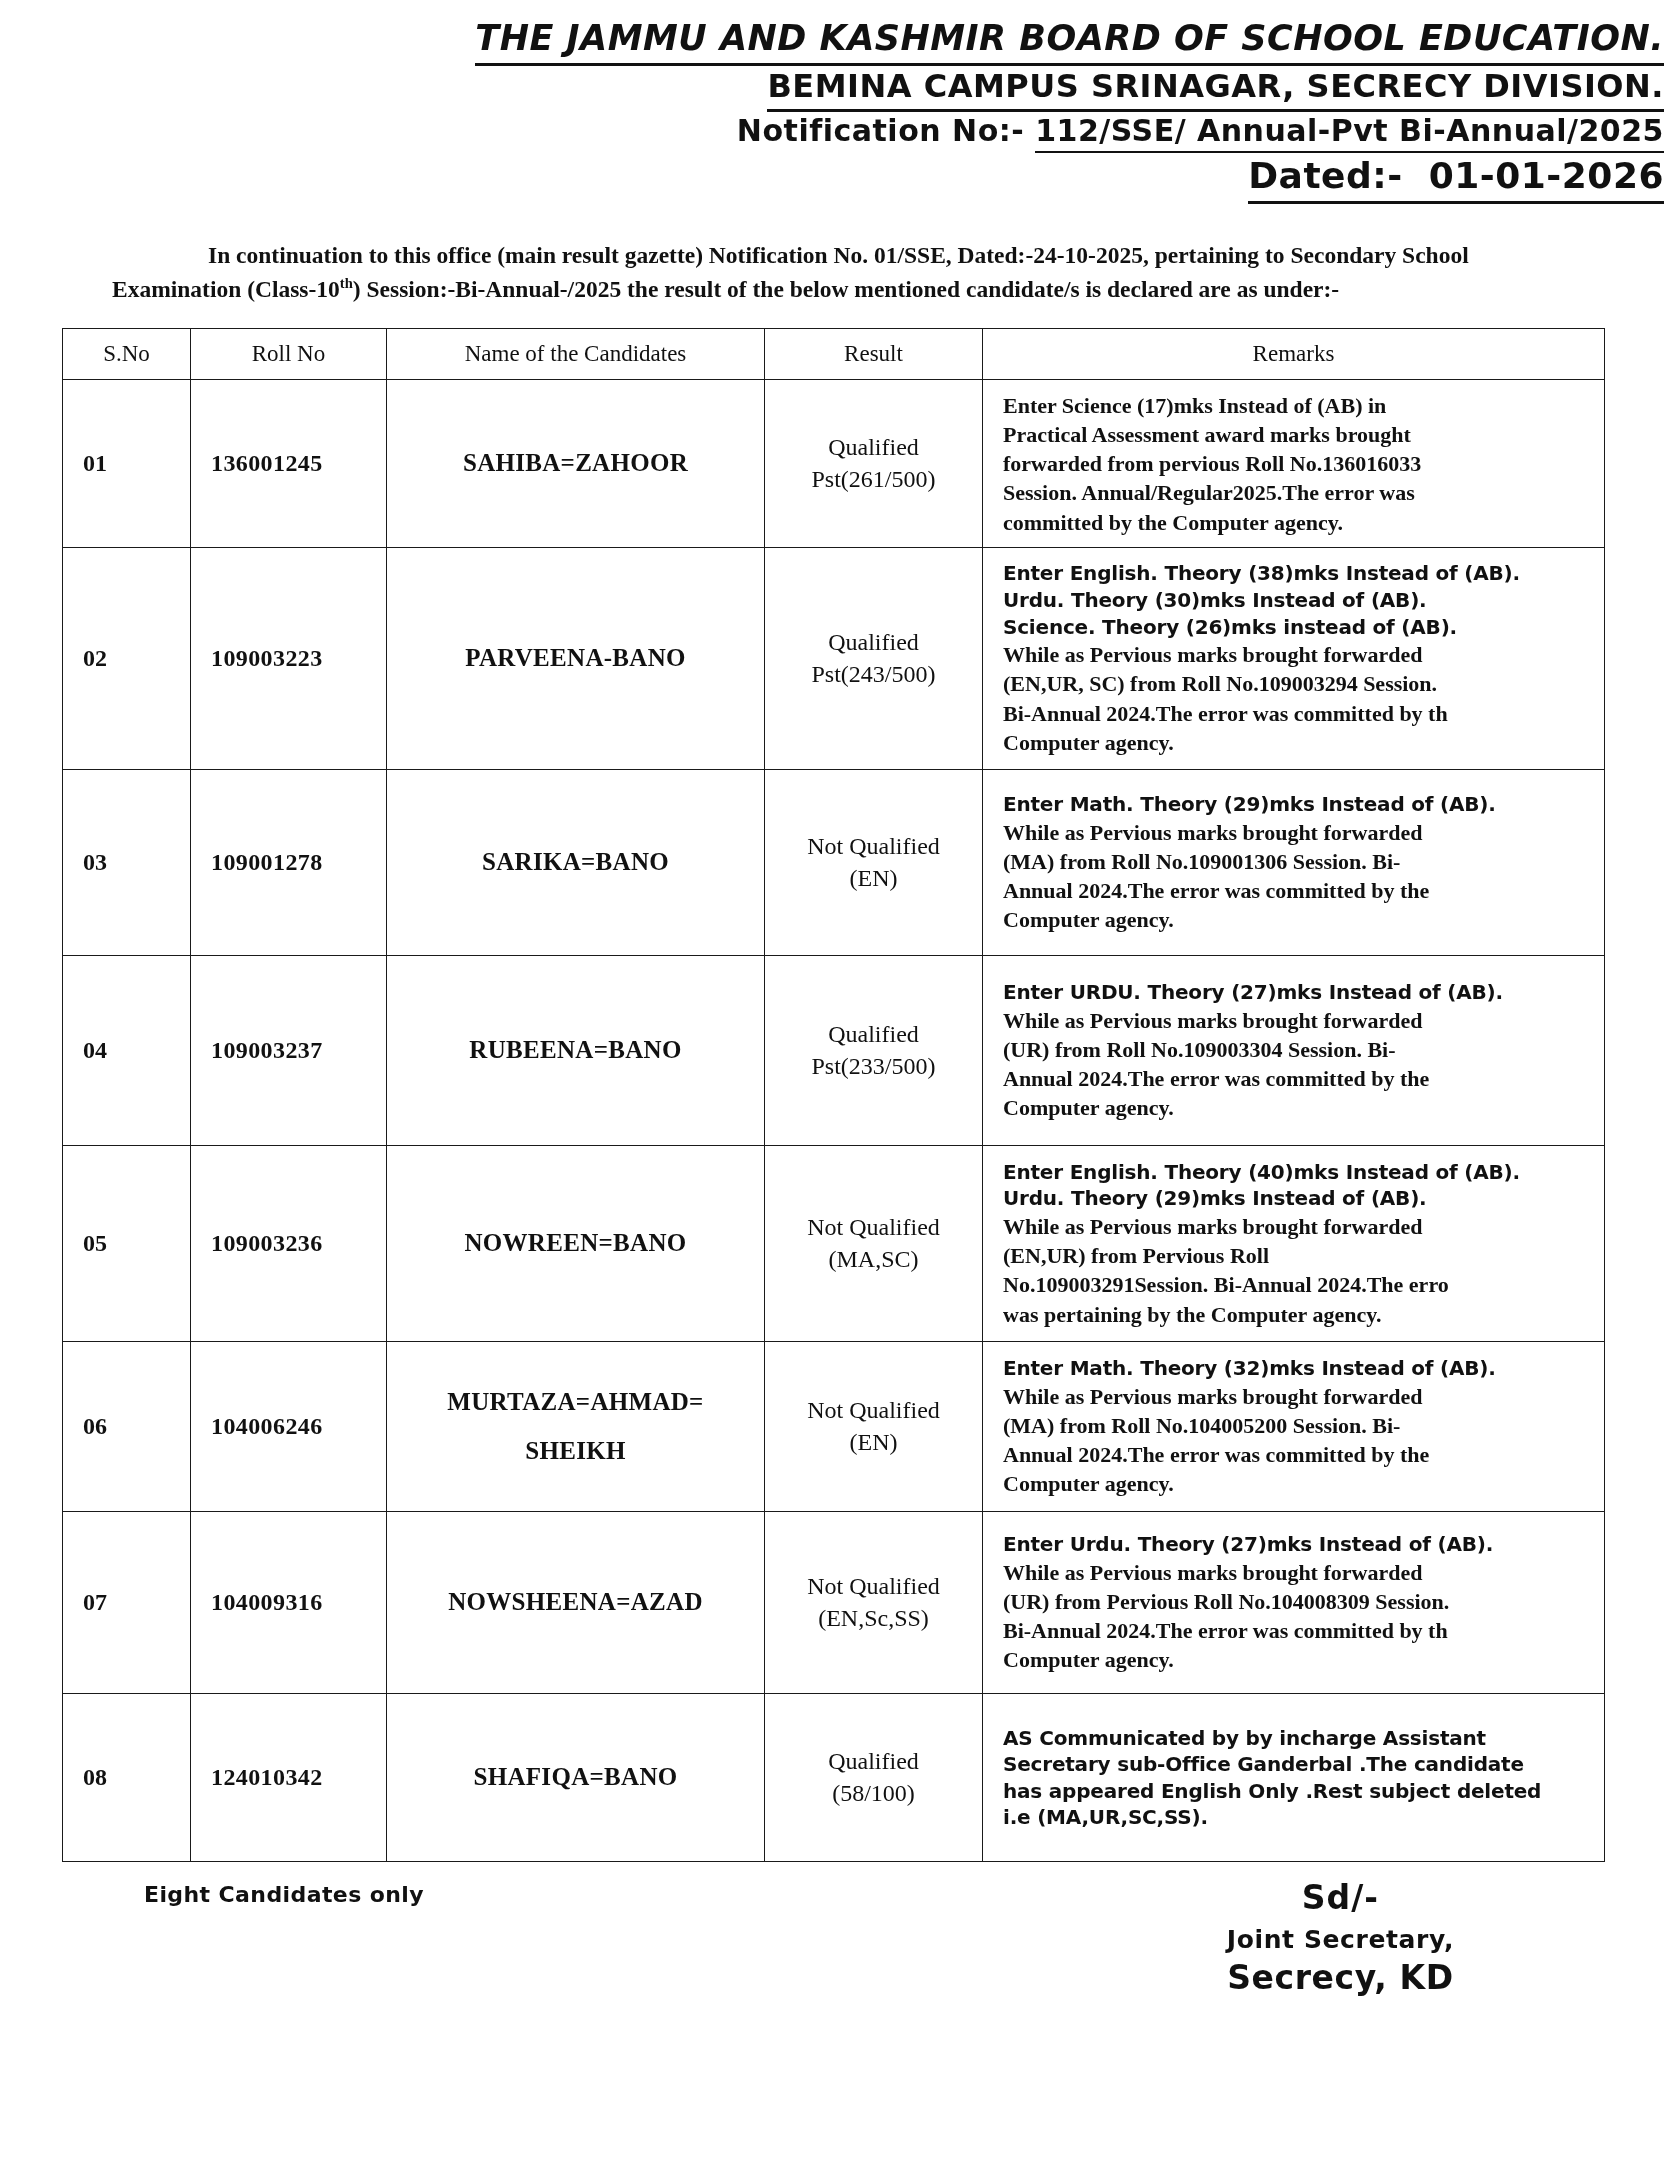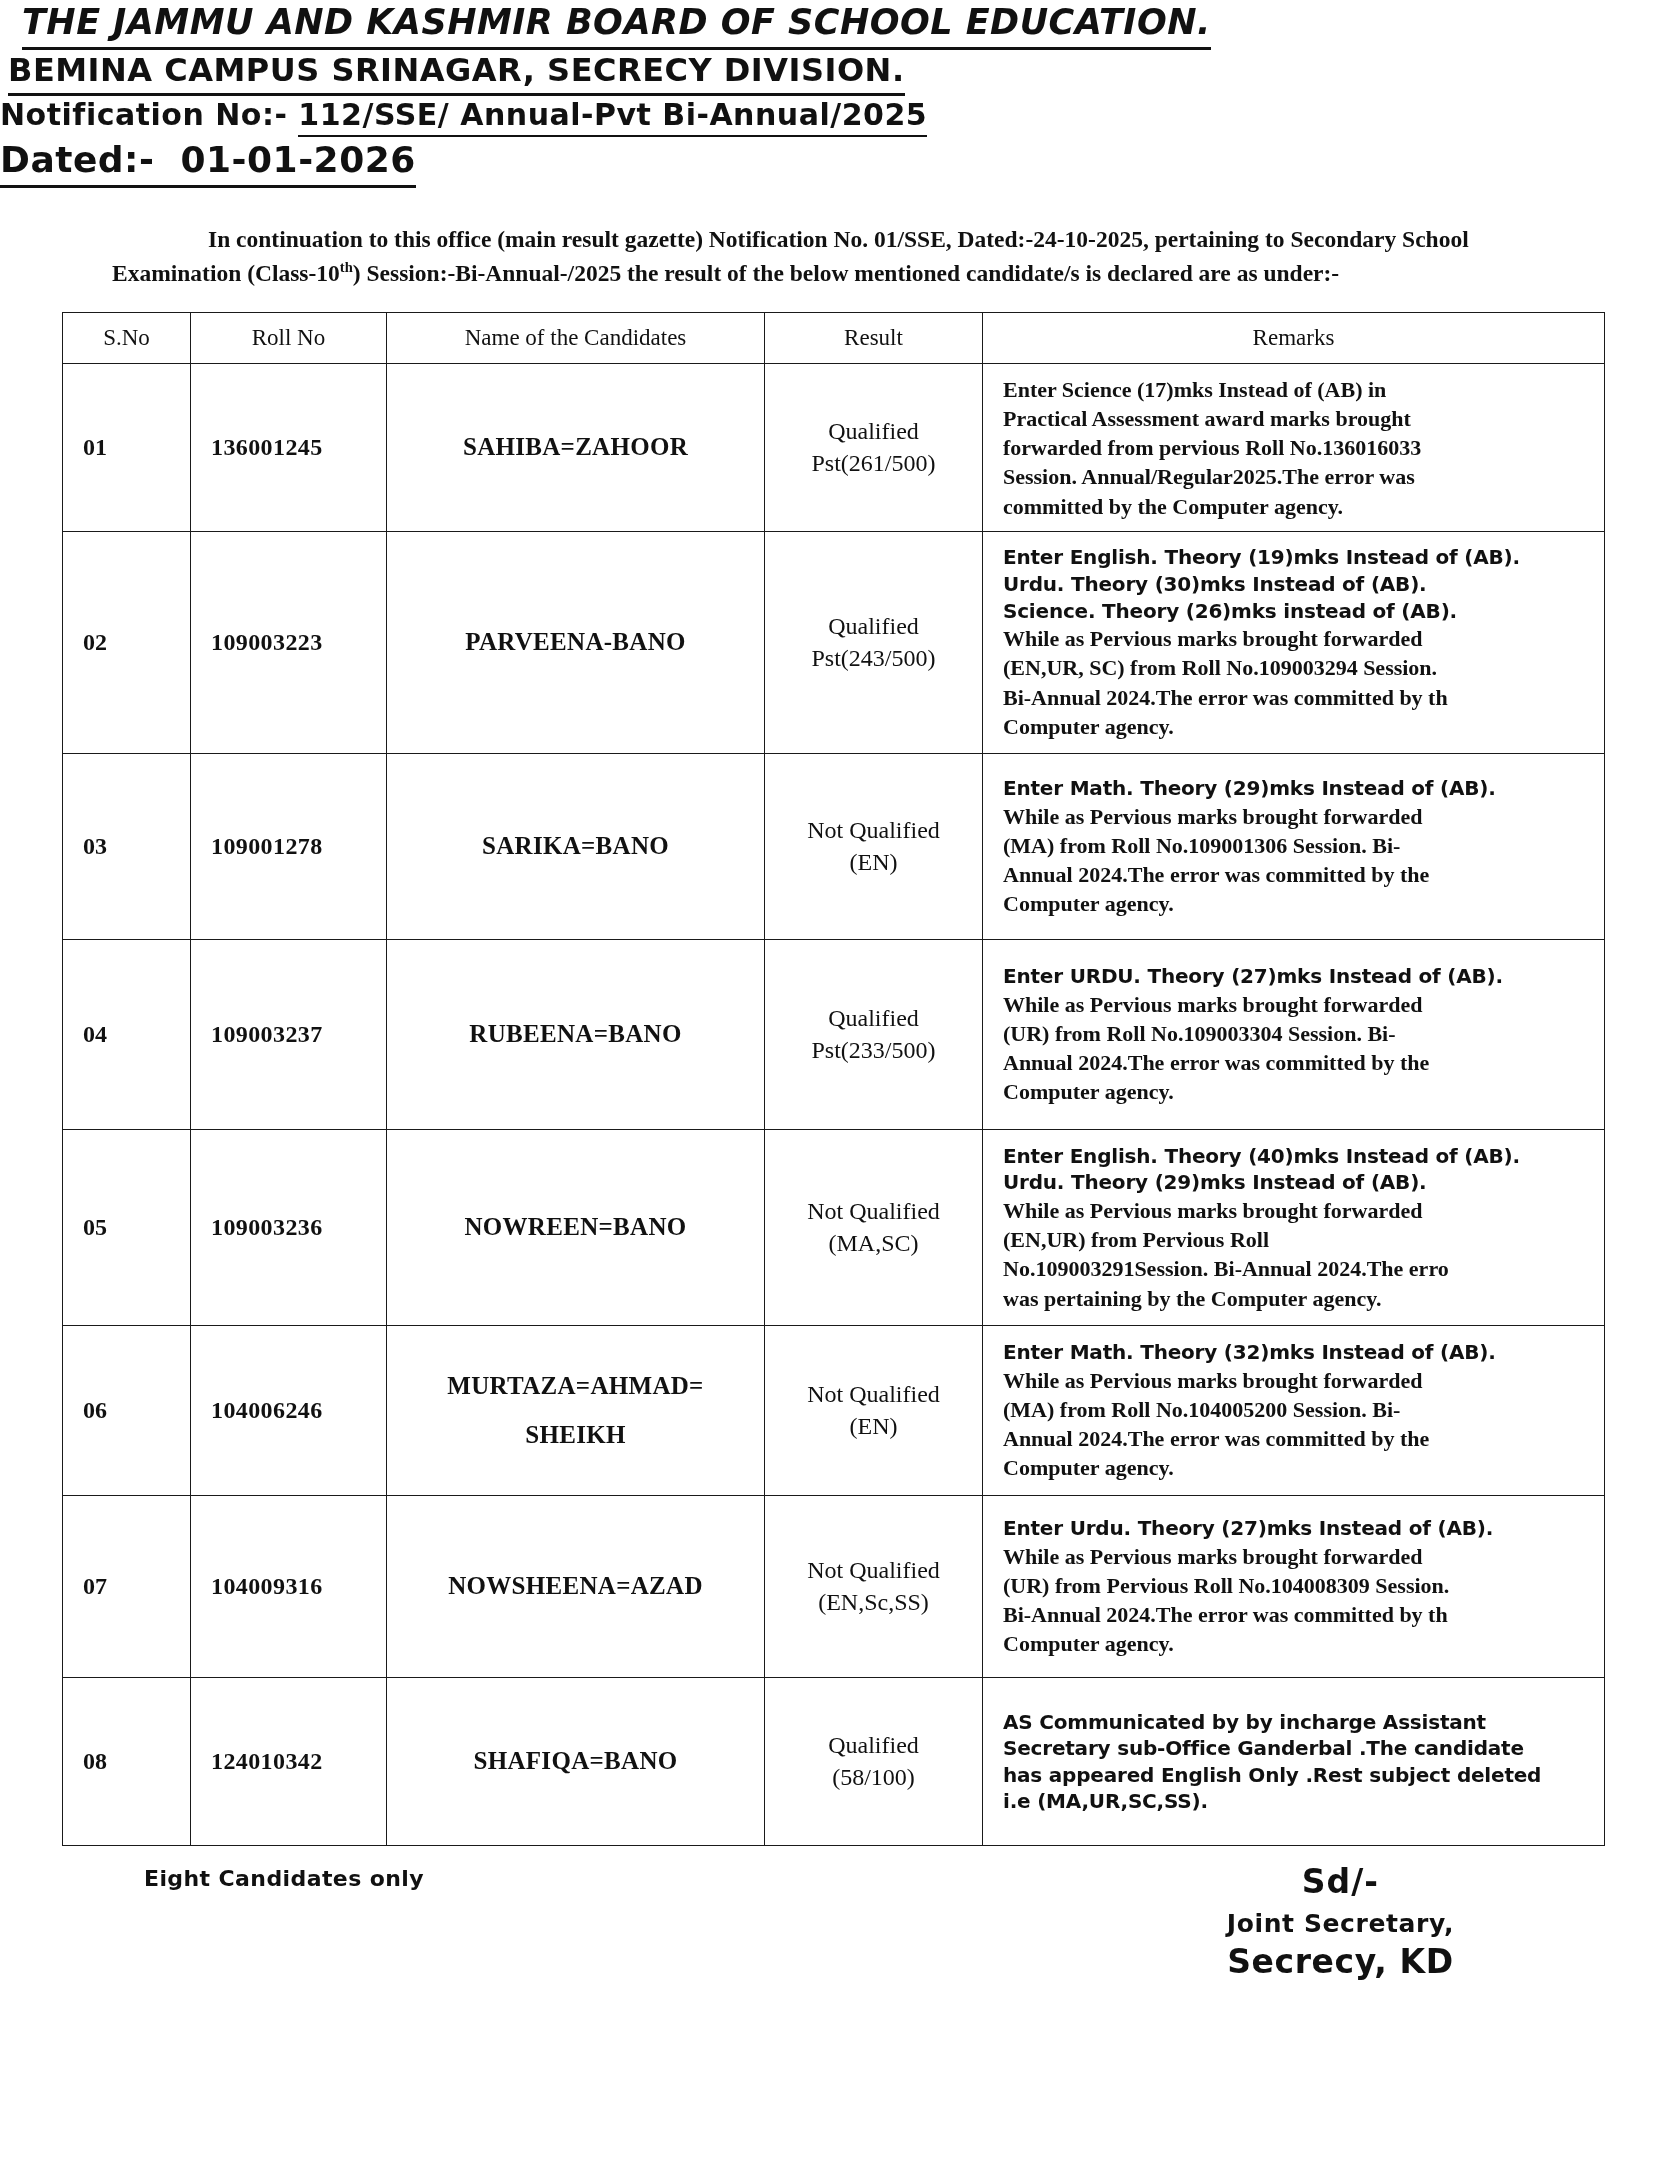--- a/index.html
+++ b/index.html
@@ -11,21 +11,22 @@
     width: 1664px;
     height: 2160px;
     position: relative;
     font-family: "Liberation Serif", serif;
     color: #111111;
     overflow: hidden;
   }
 
   
   .header {
-    text-align: left;
+    text-align: right;
+    padding-top: 16px;
   }
   .hline {
     font-family: "DejaVu Sans", sans-serif;
     font-weight: bold;
     letter-spacing: 0.5px;
     line-height: 1.28;
     display: block;
   }
   .hl-1 {
     font-size: 35px;
@@ -240,21 +241,21 @@
 
     <tr class="r2">
       <td class="sno">02</td>
       <td class="roll">109003223</td>
       <td class="name">PARVEENA-BANO</td>
       <td class="result">
         <span class="rm-block">Qualified</span>
         <span class="rm-block">Pst(243/500)</span>
       </td>
       <td class="remarks">
-            <span class="rm-line sans">Enter English. Theory (19)mks Instead of (AB).</span>
+            <span class="rm-line sans">Enter English. Theory (38)mks Instead of (AB).</span>
             <span class="rm-line sans">Urdu. Theory (30)mks Instead of (AB).</span>
             <span class="rm-line sans">Science. Theory (26)mks instead of (AB).</span>
             <span class="rm-line serif">While as Pervious marks brought forwarded</span>
             <span class="rm-line serif">(EN,UR, SC) from Roll No.109003294   Session.</span>
             <span class="rm-line serif">Bi-Annual 2024.The error was committed by th</span>
             <span class="rm-line serif">Computer agency.</span>
           </td>
     </tr>
 
     <tr class="r3">

